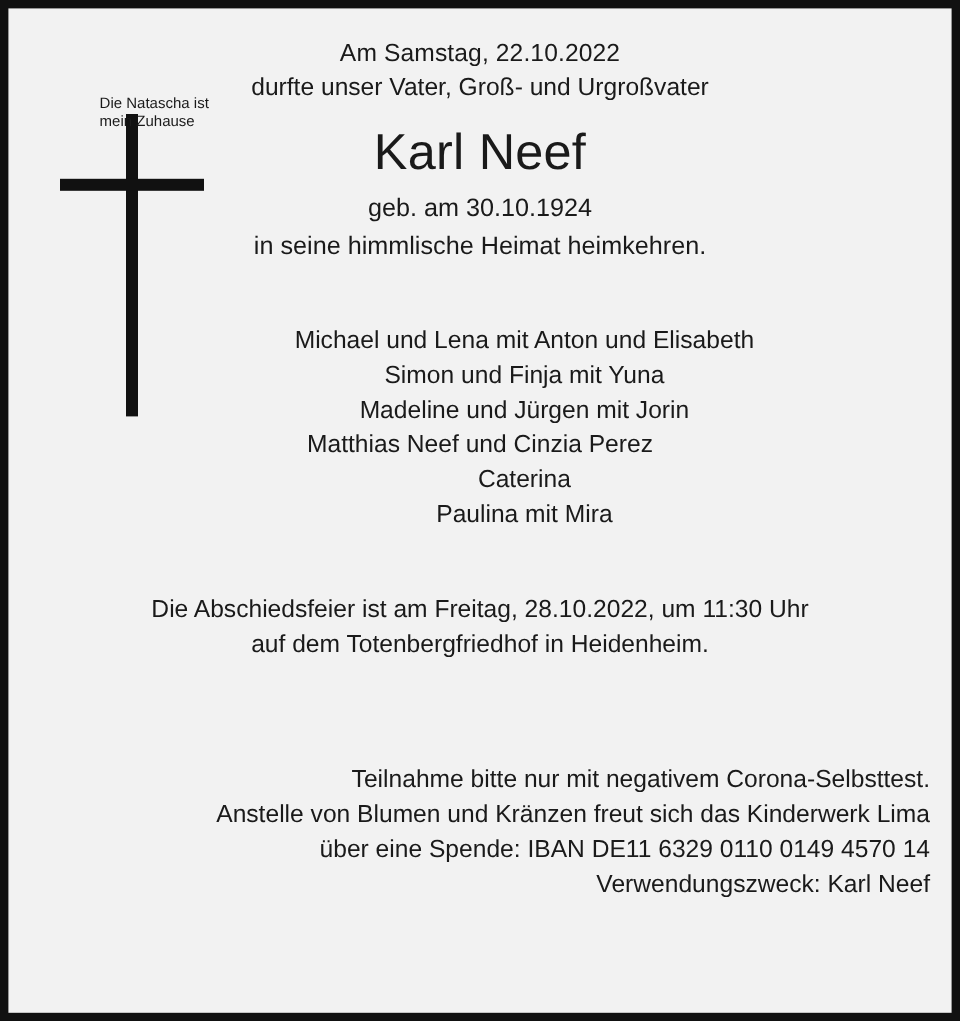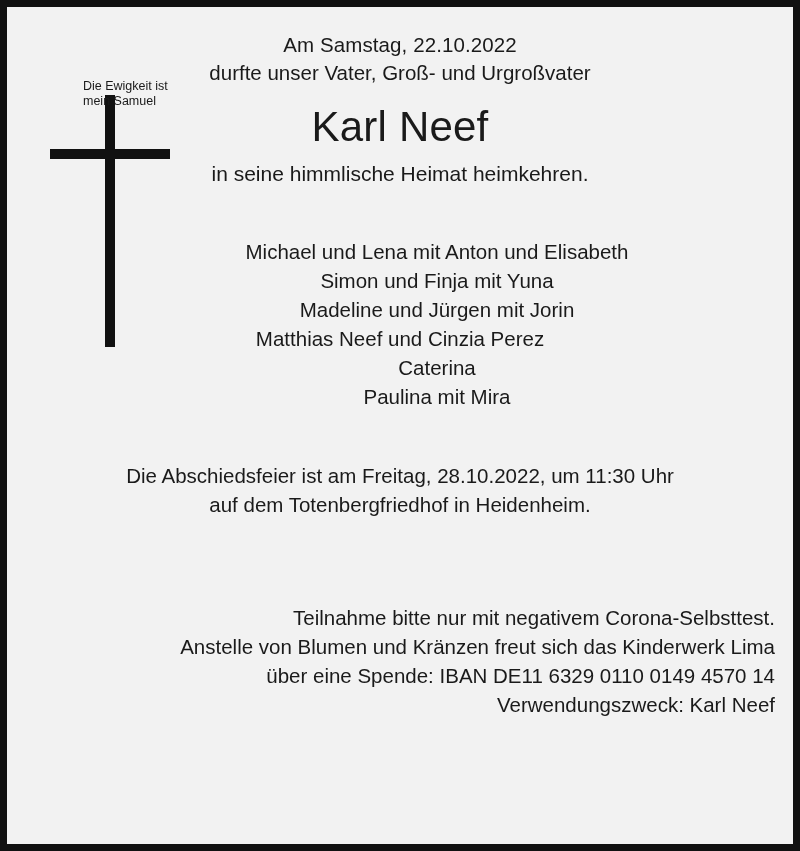--- a/index.html
+++ b/index.html
@@ -130,29 +130,30 @@
 </head>
 <body>
 
 <div class="obituary">
   <div class="inner">
 
     <div class="cross">
       <div class="vbar"></div>
       <div class="hbar"></div>
     </div>
-    <div class="cross-motto">Die Ewigkeit ist mein Samuel</div>
+    <div class="cross-motto">Die Natascha ist mein Zuhause</div>
 
     <div class="text-block lead">
       <span class="line line-1">Am Samstag, 22.10.2022</span>
       <span class="line line-2">durfte unser Vater, Groß- und Urgroßvater</span>
     </div>
 
     <div class="deceased-name">Karl Neef</div>
 
+    <div class="born">geb. am 30.10.1924</div>
 
     <div class="closing-lead">in seine himmlische Heimat heimkehren.</div>
 
     <div class="family">
       <span class="fam-line indent">Michael und Lena mit Anton und Elisabeth</span>
       <span class="fam-line indent">Simon und Finja mit Yuna</span>
       <span class="fam-line indent">Madeline und Jürgen mit Jorin</span>
       <span class="fam-line">Matthias Neef und Cinzia Perez</span>
       <span class="fam-line indent">Caterina</span>
       <span class="fam-line indent">Paulina mit Mira</span>

